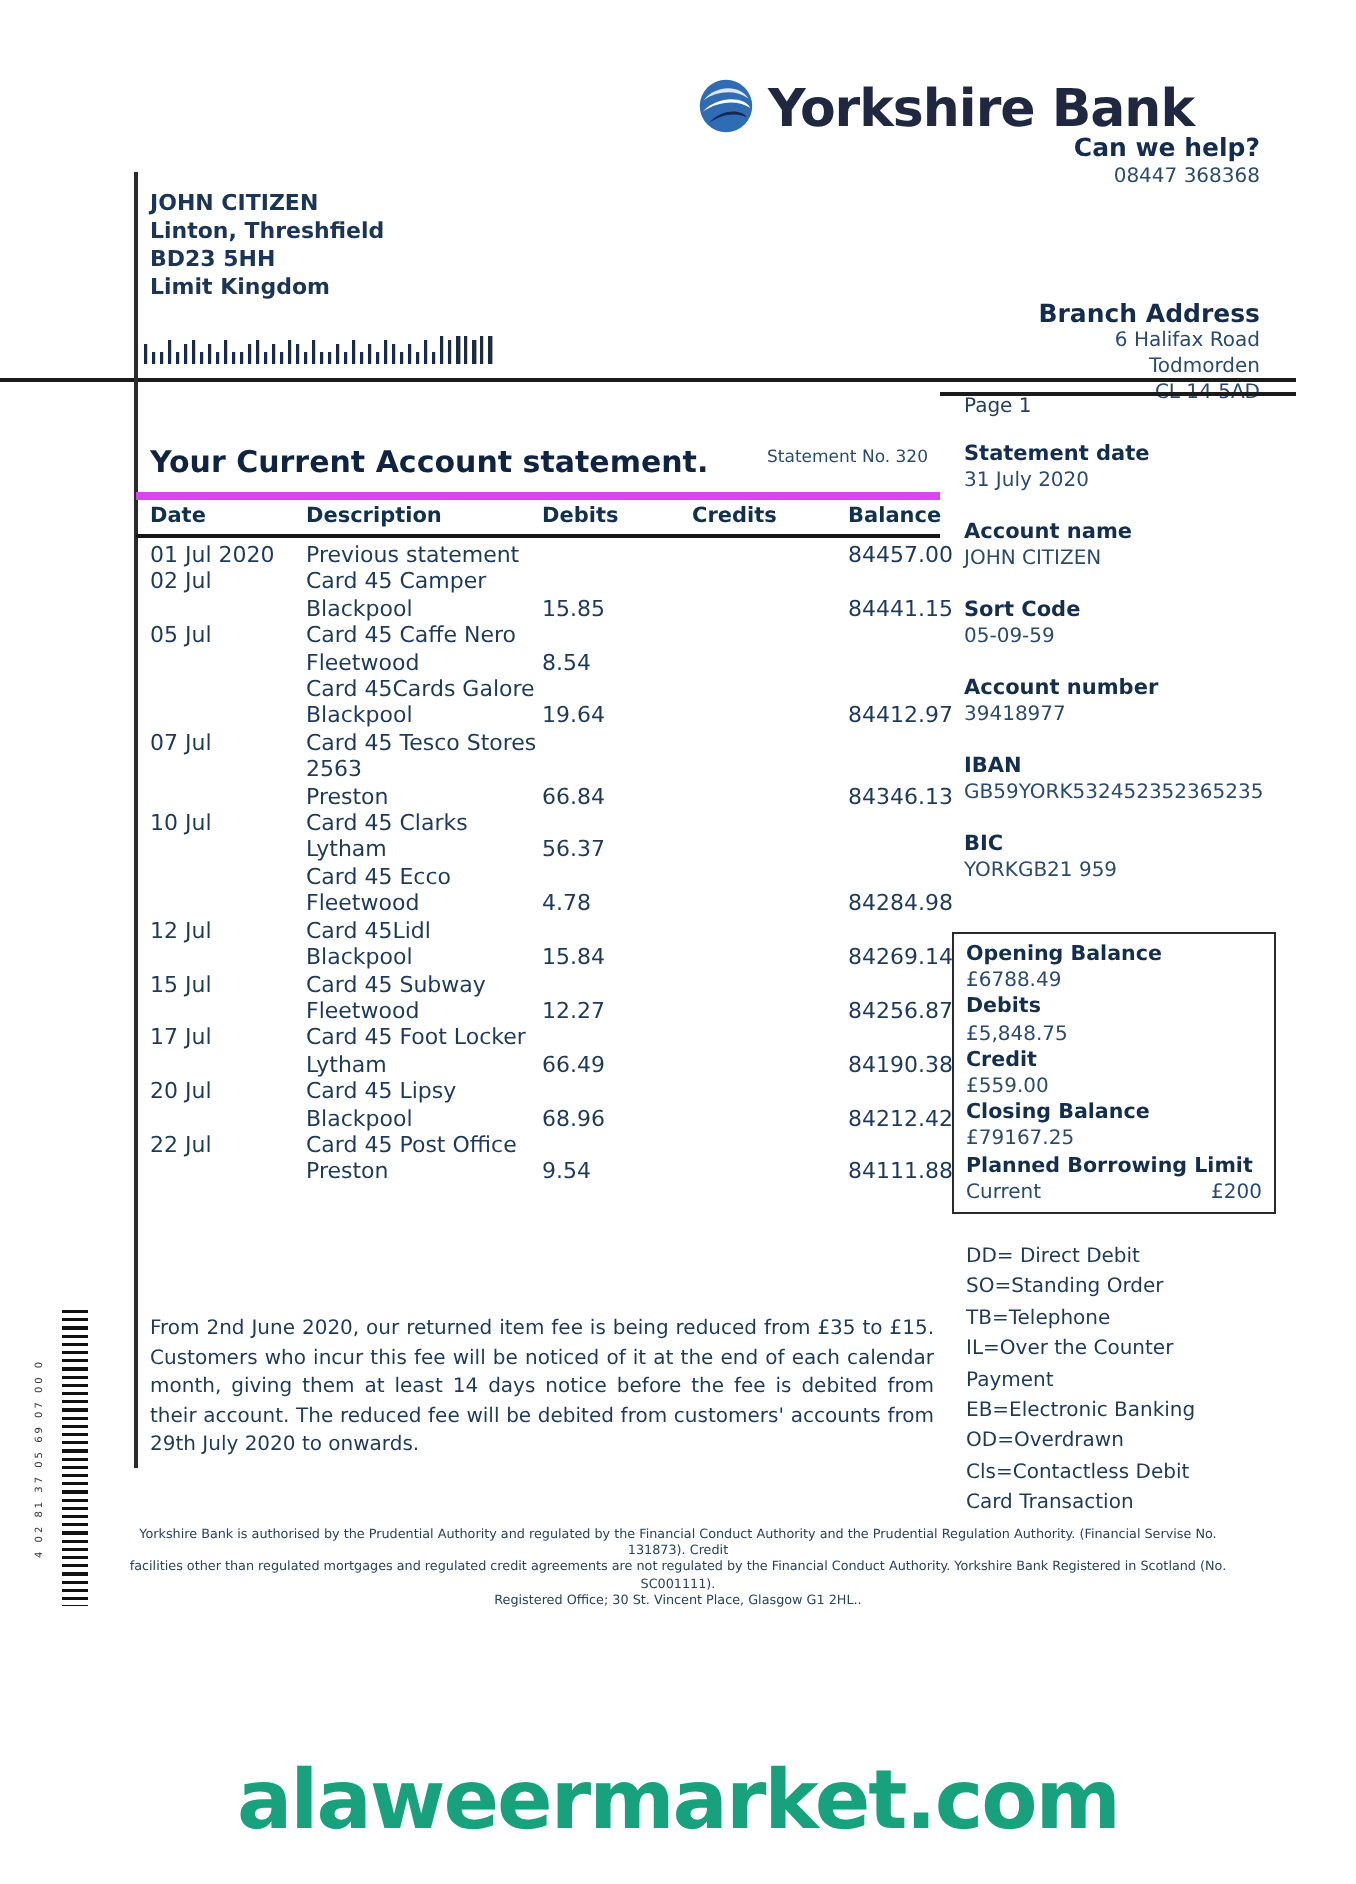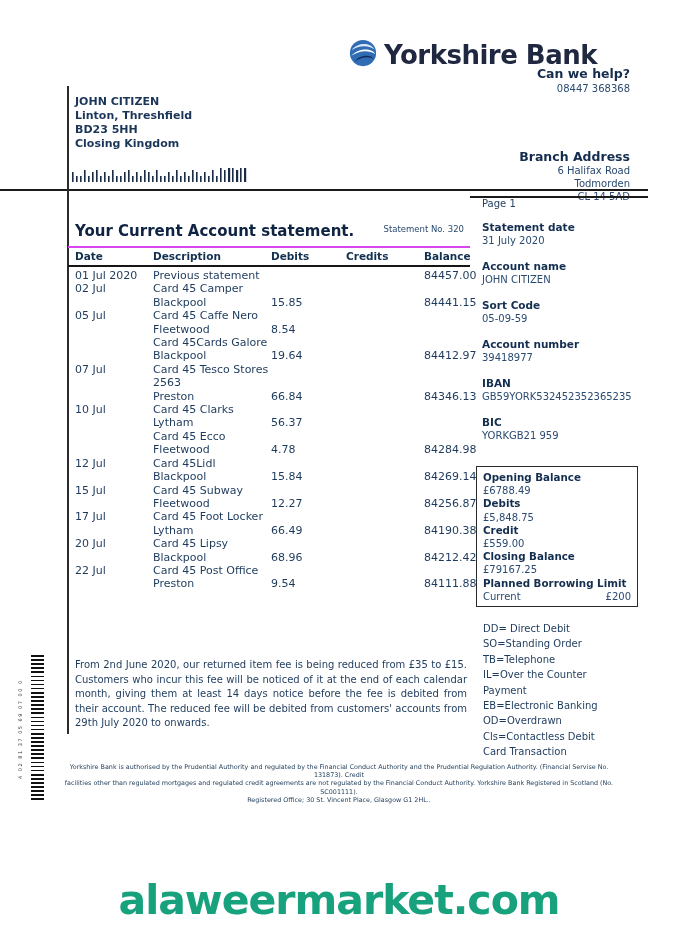--- a/index.html
+++ b/index.html
@@ -23,21 +23,21 @@
   .rule-main{left:0;top:189px;width:678px;height:2px;background:#1b1b1b;}
   .rule-right{left:470px;top:196px;width:208px;height:1.5px;background:#1b1b1b;}
   .vline-left{left:67px;top:86px;width:1.5px;height:648px;background:#2b2b2b;}
 
   
   .stmt-title-wrap{left:68px;top:222px;width:402px;height:24px;}
   .stmt-title{position:absolute;left:7px;top:0;font-size:15px;font-weight:bold;color:#0f2342;}
   .stmt-no{position:absolute;right:6px;bottom:12px;font-size:8.5px;color:#2a4a70;}
 
   
-  .txn-table{left:68px;top:246px;width:402px;border-top:2px solid #d946ef;}
+  .txn-table{left:68px;top:246px;width:402px;border-top:4px solid #d946ef;}
   .txn-head{display:grid;grid-template-columns:85px 118px 75px 78px 1fr;
             font-size:10.5px;font-weight:bold;color:#12304f;
             padding:2px 0 3px 0;border-bottom:2px solid #161616;}
   .txn-head .h-date{padding-left:7px;}
   .txn-head .h-balance{text-align:right;padding-right:7px;}
   .txn-body{padding-top:2px;}
   .trow{display:grid;grid-template-columns:85px 118px 75px 78px 1fr;
         font-size:11px;line-height:13.4px;color:#1d3a5c;}
   .c-date{padding-left:7px;}
   .c-balance{text-align:right;padding-right:7px;}
@@ -92,21 +92,21 @@
 
   <div class="abs help-block">
     <div class="help-title">Can we help?</div>
     <div class="help-phone">08447 368368</div>
   </div>
 
   <div class="abs cust-block">
     <div>JOHN CITIZEN</div>
     <div>Linton, Threshfield</div>
     <div>BD23 5HH</div>
-    <div>Closing Kingdom</div>
+    <div>Limit Kingdom</div>
   </div>
 
   <div class="abs branch-block">
     <div class="branch-title">Branch Address</div>
     <div class="branch-line">6 Halifax Road</div>
     <div class="branch-line">Todmorden</div>
     <div class="branch-line">CL 14 5AD</div>
   </div>
 
   <div class="abs addr-barcode">

